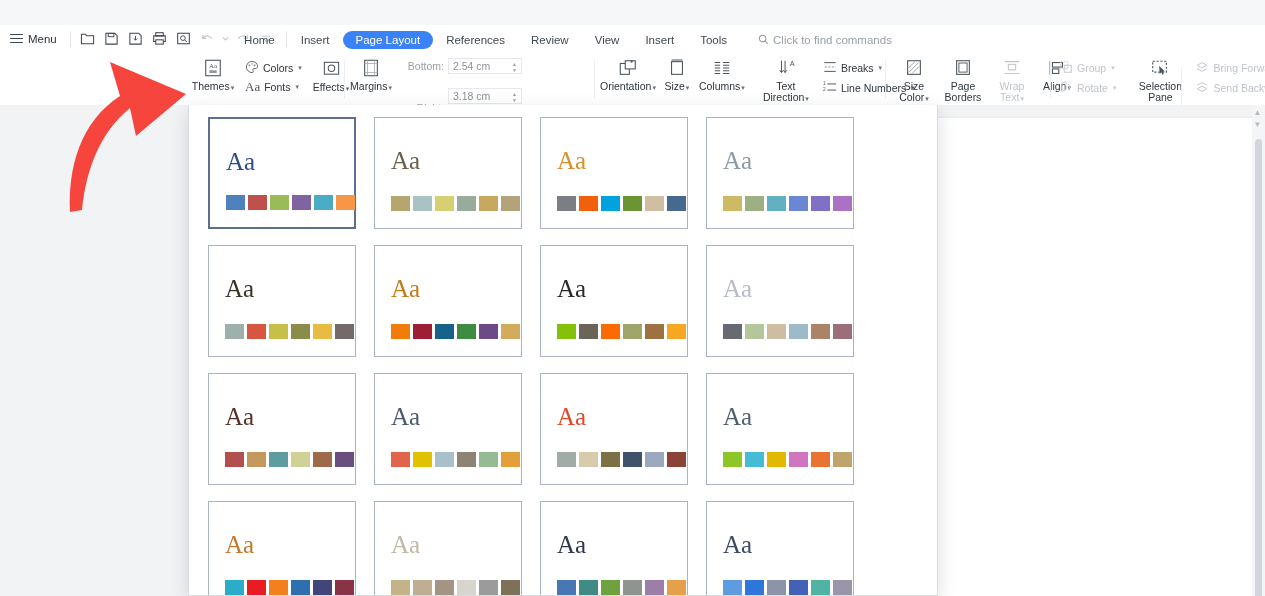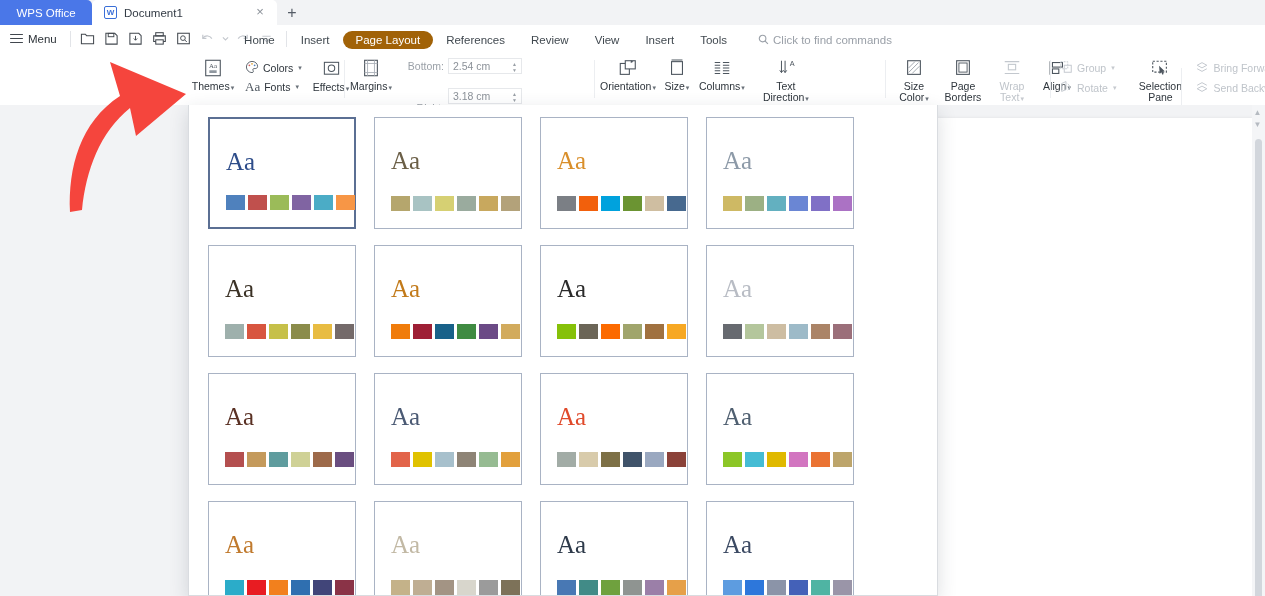--- a/index.html
+++ b/index.html
@@ -74,21 +74,21 @@
 
   
   .ribbon-tabs {
     position:absolute; left:0; top:27px; width:1123px; height:26px;
     display:flex; align-items:center; justify-content:center; gap:0px;
   }
   .rtab {
     font-size:11.5px; color:#414950; padding: 3px 13px; border-radius:10px;
     cursor:pointer; white-space:nowrap;
   }
-  .rtab.active { background:#a16207; color:#ffffff; }
+  .rtab.active { background:#3b82f6; color:#ffffff; }
   .findbox {
     display:flex; align-items:center; gap:4px; font-size:11.5px; color:#9aa0a8;
     margin-left:18px; cursor:pointer;
   }
 
   
   .ribbon {
     position:absolute; left:0; top:52px; width:1265px; height:53px;
     background:#ffffff;
   }
@@ -172,31 +172,20 @@
   .vtools div { height:12px; color:#b5bac1; font-size:8px; text-align:center; }
 
   
   .arrow { position:absolute; left:58px; top:50px; width:160px; height:170px; pointer-events:none; }
 </style>
 </head>
 <body>
 
 <div id="app">
 
-  <div class="titlebar">
-    <div class="tab tab-wps">
-      <span>WPS Office</span>
-    </div>
-    <div class="tab tab-doc">
-      <span class="doc-icon">W</span>
-      <span>Document1</span>
-      <span class="tab-close">×</span>
-    </div>
-    <div class="tab-new">+</div>
-  </div>
 
   <div class="quickbar">
     <div class="menu-btn">
       <span class="hamburger">
           <i></i>
           <i></i>
           <i></i>
         </span>
       <span>Menu</span>
     </div>
@@ -411,20 +400,43 @@
           <svg width="20" height="20" viewBox="0 0 22 22">
               <path d="M6 3v13M4.2 13.6L6 16l1.8-2.4M10 3v13M8.2 13.6L10 16l1.8-2.4" fill="none" stroke="#4d565f" stroke-width="1.1"></path>
               <text x="15" y="9" font-size="8" fill="#4d565f" font-family="Liberation Sans, sans-serif">A</text>
             </svg>
         </span>
         <span class="lbl" style="width:52px;">
           <span>Text Direction</span><span class="caret">▾</span>
         </span>
       </div>
 
+      <div style="display:flex;flex-direction:column;padding-top:6px;margin-left:8px;">
+        <div class="smallbtn">
+          <span>
+            <svg width="14" height="14" viewBox="0 0 16 16">
+                <path d="M1.5 3h13M1.5 13h13" stroke="#4d565f" stroke-width="1.1"></path>
+                <path d="M2 8h2.5M6 8h2.5M10 8h2.5M14 8h.5" stroke="#8f979f" stroke-width="1.1"></path>
+              </svg>
+          </span>
+          <span>Breaks</span>
+            <span class="caret">▾</span>
+        </div>
+        <div class="smallbtn">
+          <span>
+            <svg width="14" height="14" viewBox="0 0 16 16">
+                <text x="0" y="6" font-size="5.5" fill="#4d565f" font-family="Liberation Sans, sans-serif">1</text>
+                <text x="0" y="13" font-size="5.5" fill="#4d565f" font-family="Liberation Sans, sans-serif">2</text>
+                <path d="M5 4.5h10M5 11.5h10" stroke="#4d565f" stroke-width="1.1"></path>
+              </svg>
+          </span>
+          <span>Line Numbers</span>
+            <span class="caret">▾</span>
+        </div>
+      </div>
     </div>
 
     <div class="rsep" style="left:885px;"></div>
 
     <div class="rgroup" style="left:893px;">
       <div class="bigbtn two">
         <span class="glyph">
           <svg width="20" height="20" viewBox="0 0 22 22">
               <rect x="4" y="3" width="14" height="15" fill="none" stroke="#4d565f" stroke-width="1.2"></rect>
               <path d="M5 16L16 5M5 11L12 4M9 17L17 9" stroke="#9aa1a9" stroke-width="1"></path>

